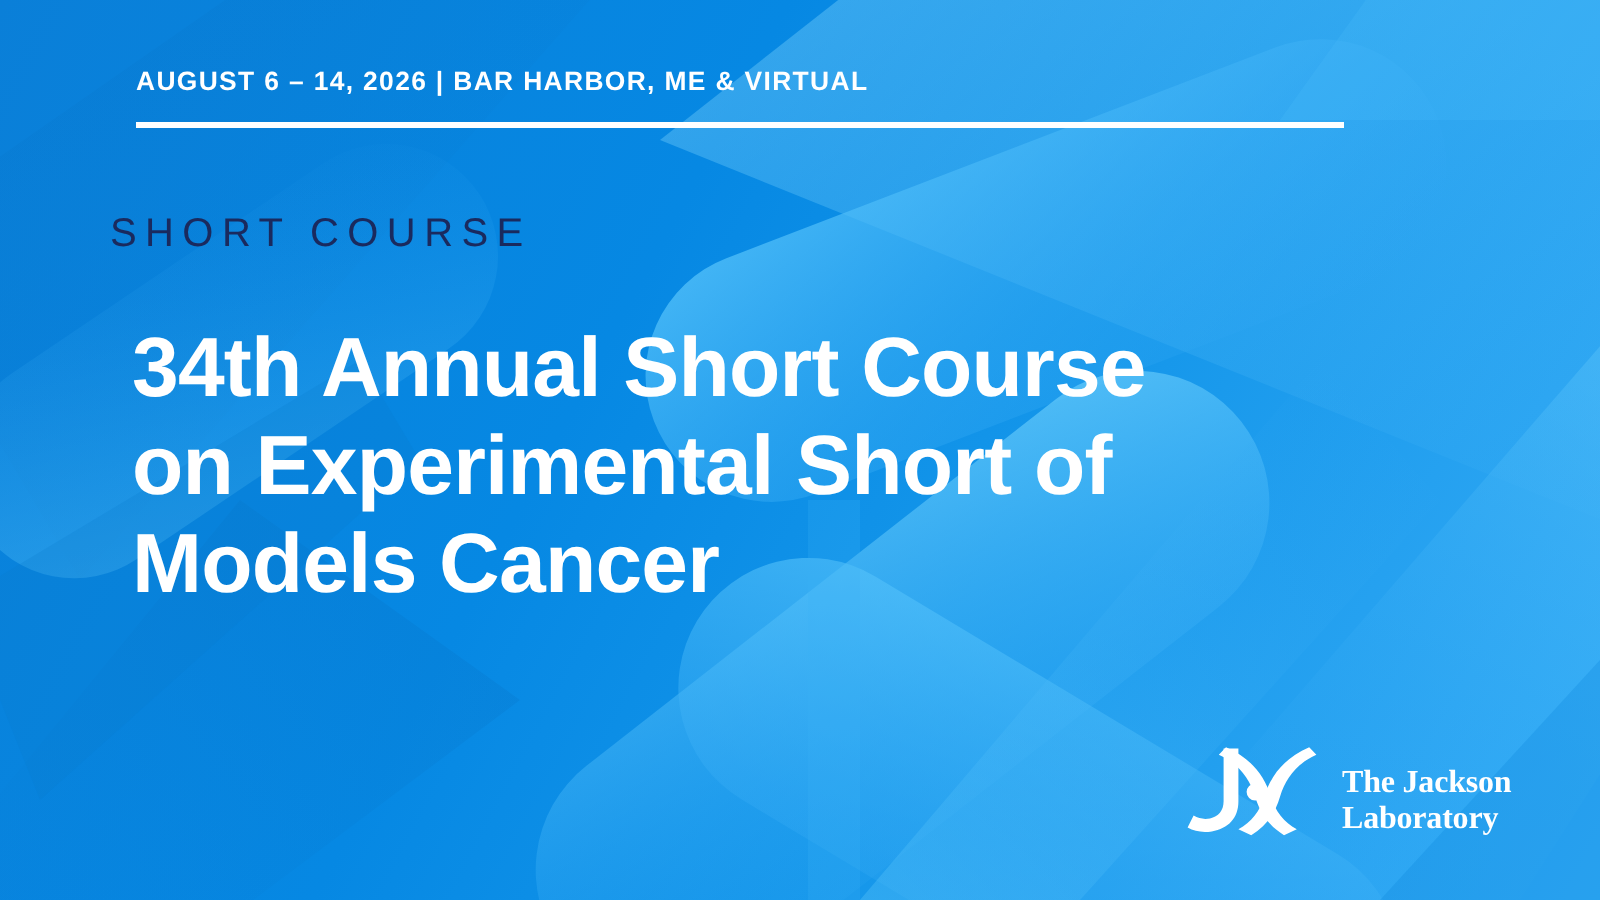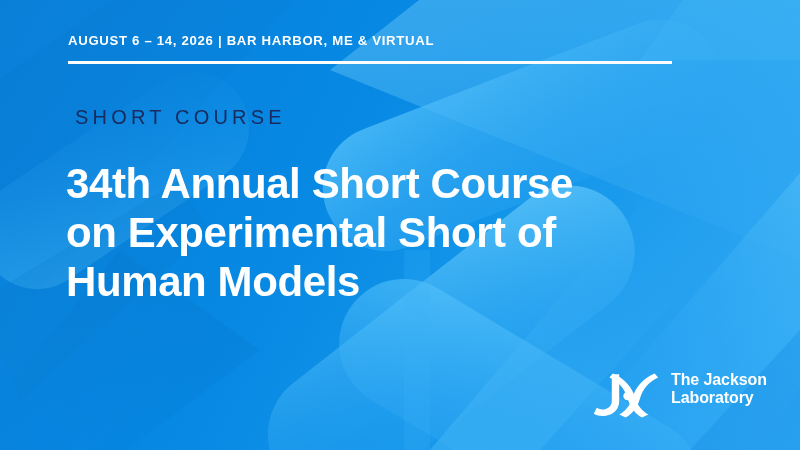--- a/index.html
+++ b/index.html
@@ -51,21 +51,21 @@
   }
   #eyebrow-rule {
     margin-top: 12px;
     height: 3px;
     width: 604px;
     background: #ffffff;
   }
 
   #kicker {
     position: absolute;
-    left: 75px;
+    left: 55px;
     top: 107px;
     color: #1a2a5e;
     font-size: 20px;
     font-weight: normal;
     letter-spacing: 4.2px;
     line-height: 1;
   }
 
   #headline {
     position: absolute;
@@ -80,22 +80,23 @@
     margin-top: 16px;
   }
   #headline .hl-line { display: block; white-space: nowrap; }
 
   
   #logo {
     position: absolute;
     left: 583px;
     top: 371px;
     display: flex;
-    align-items: flex-start;
+    align-items: flex-end;
     gap: 10px;
+    font-family: Liberation Serif, serif;
   }
   #logo-mark { display: block; }
   #logo-wordmark {
     color: #ffffff;
     font-size: 16px;
     font-weight: bold;
     line-height: 1.12;
     letter-spacing: -0.1px;
   }
   #logo-wordmark span { display: block; }
@@ -175,21 +176,21 @@
     <div id="eyebrow-block">
       <div id="eyebrow-text">AUGUST 6 – 14, 2026 | BAR HARBOR, ME &amp; VIRTUAL</div>
       <div id="eyebrow-rule"></div>
     </div>
 
     <div id="kicker">SHORT COURSE</div>
 
     <h1 id="headline">
       <span class="hl-line">34th Annual Short Course</span>
       <span class="hl-line">on Experimental Short of</span>
-      <span class="hl-line">Human Models</span>
+      <span class="hl-line">Models Cancer</span>
     </h1>
 
     <div id="logo">
       <svg id="logo-mark" width="78" height="48" viewBox="0 0 78 48">
         <g fill="#ffffff">
 
           <path d="M28.8 3.2 h7.4 v26.6 c0 8.2 -5.0 13.6 -13.3 14.9
                    c-4.4 0.7 -8.6 0.1 -12.1 -1.9 l3.0 -6.0
                    c2.6 1.5 5.4 2.0 8.2 1.4 c4.2 -0.9 6.8 -3.9 6.8 -8.6 Z"></path>
 

